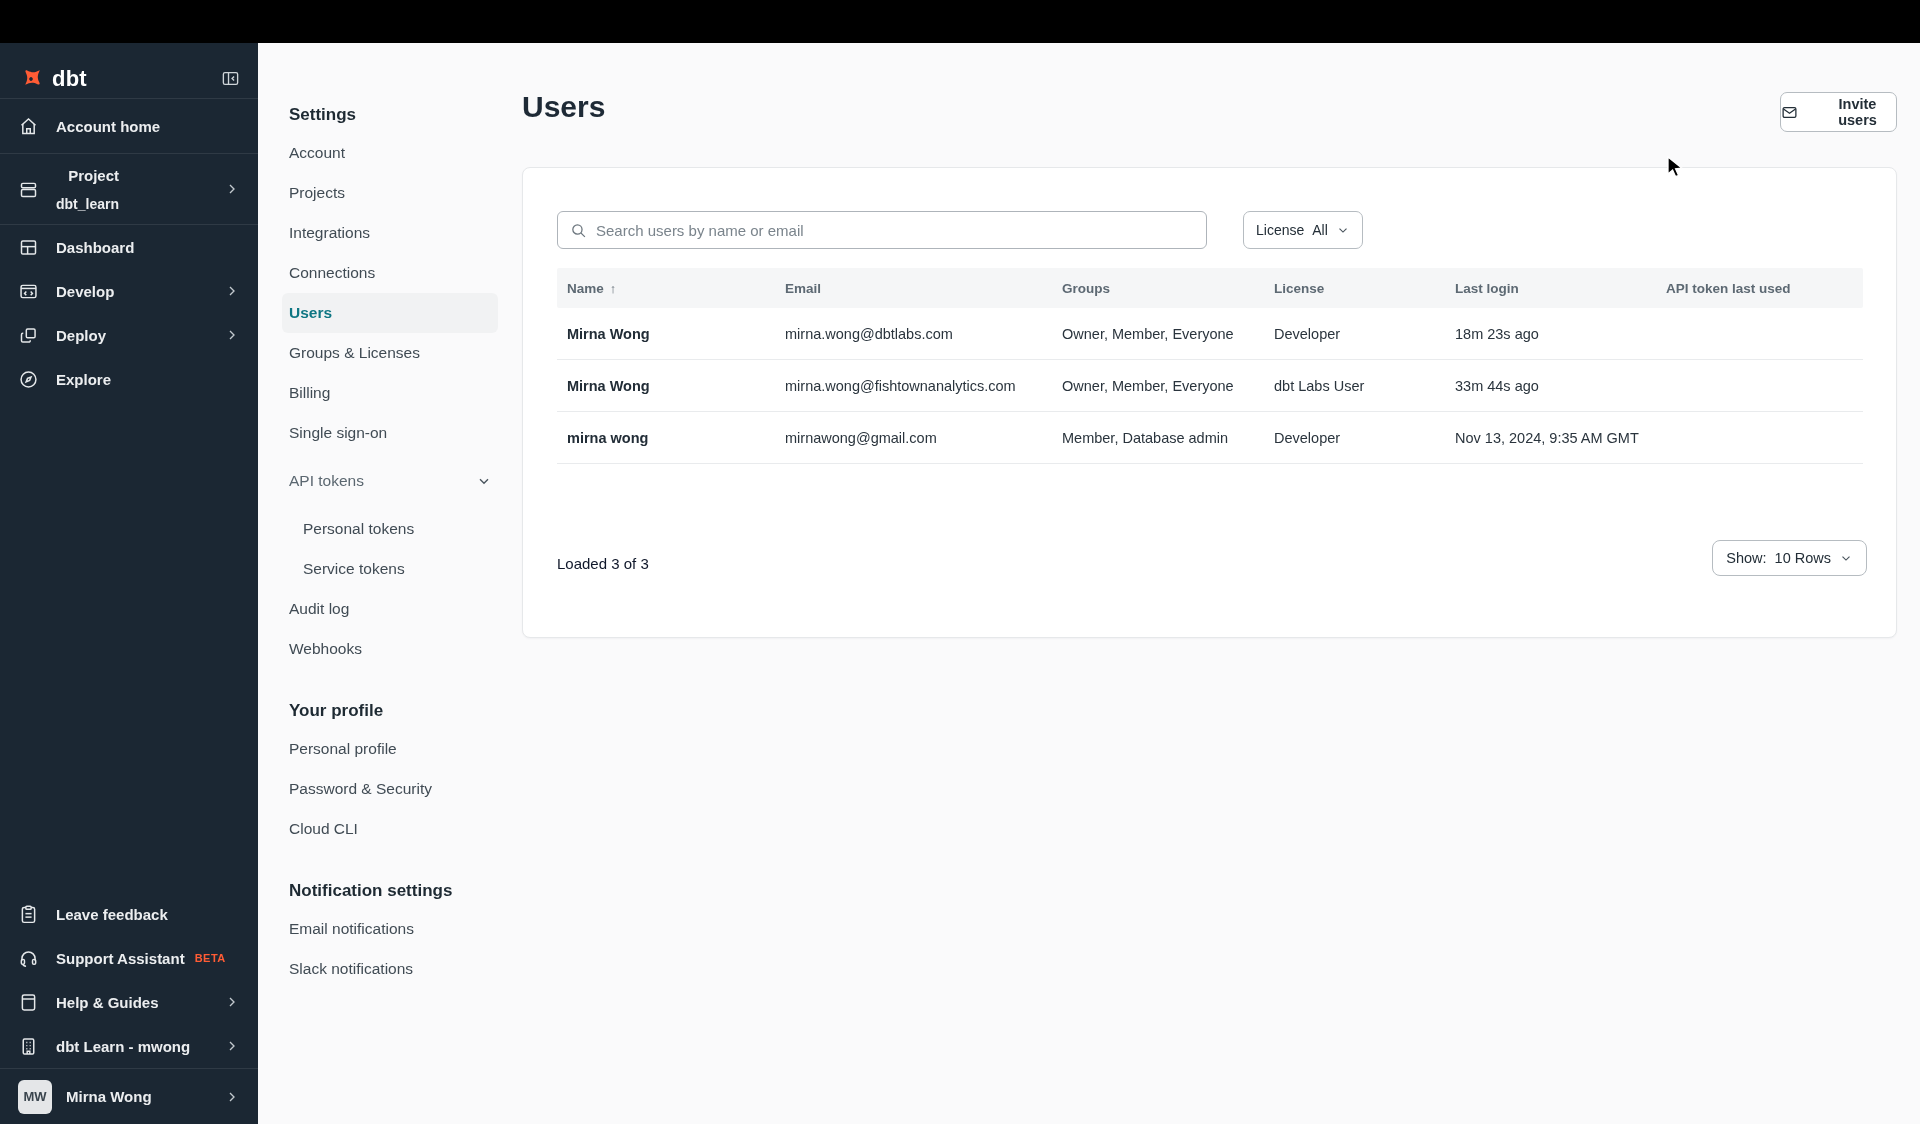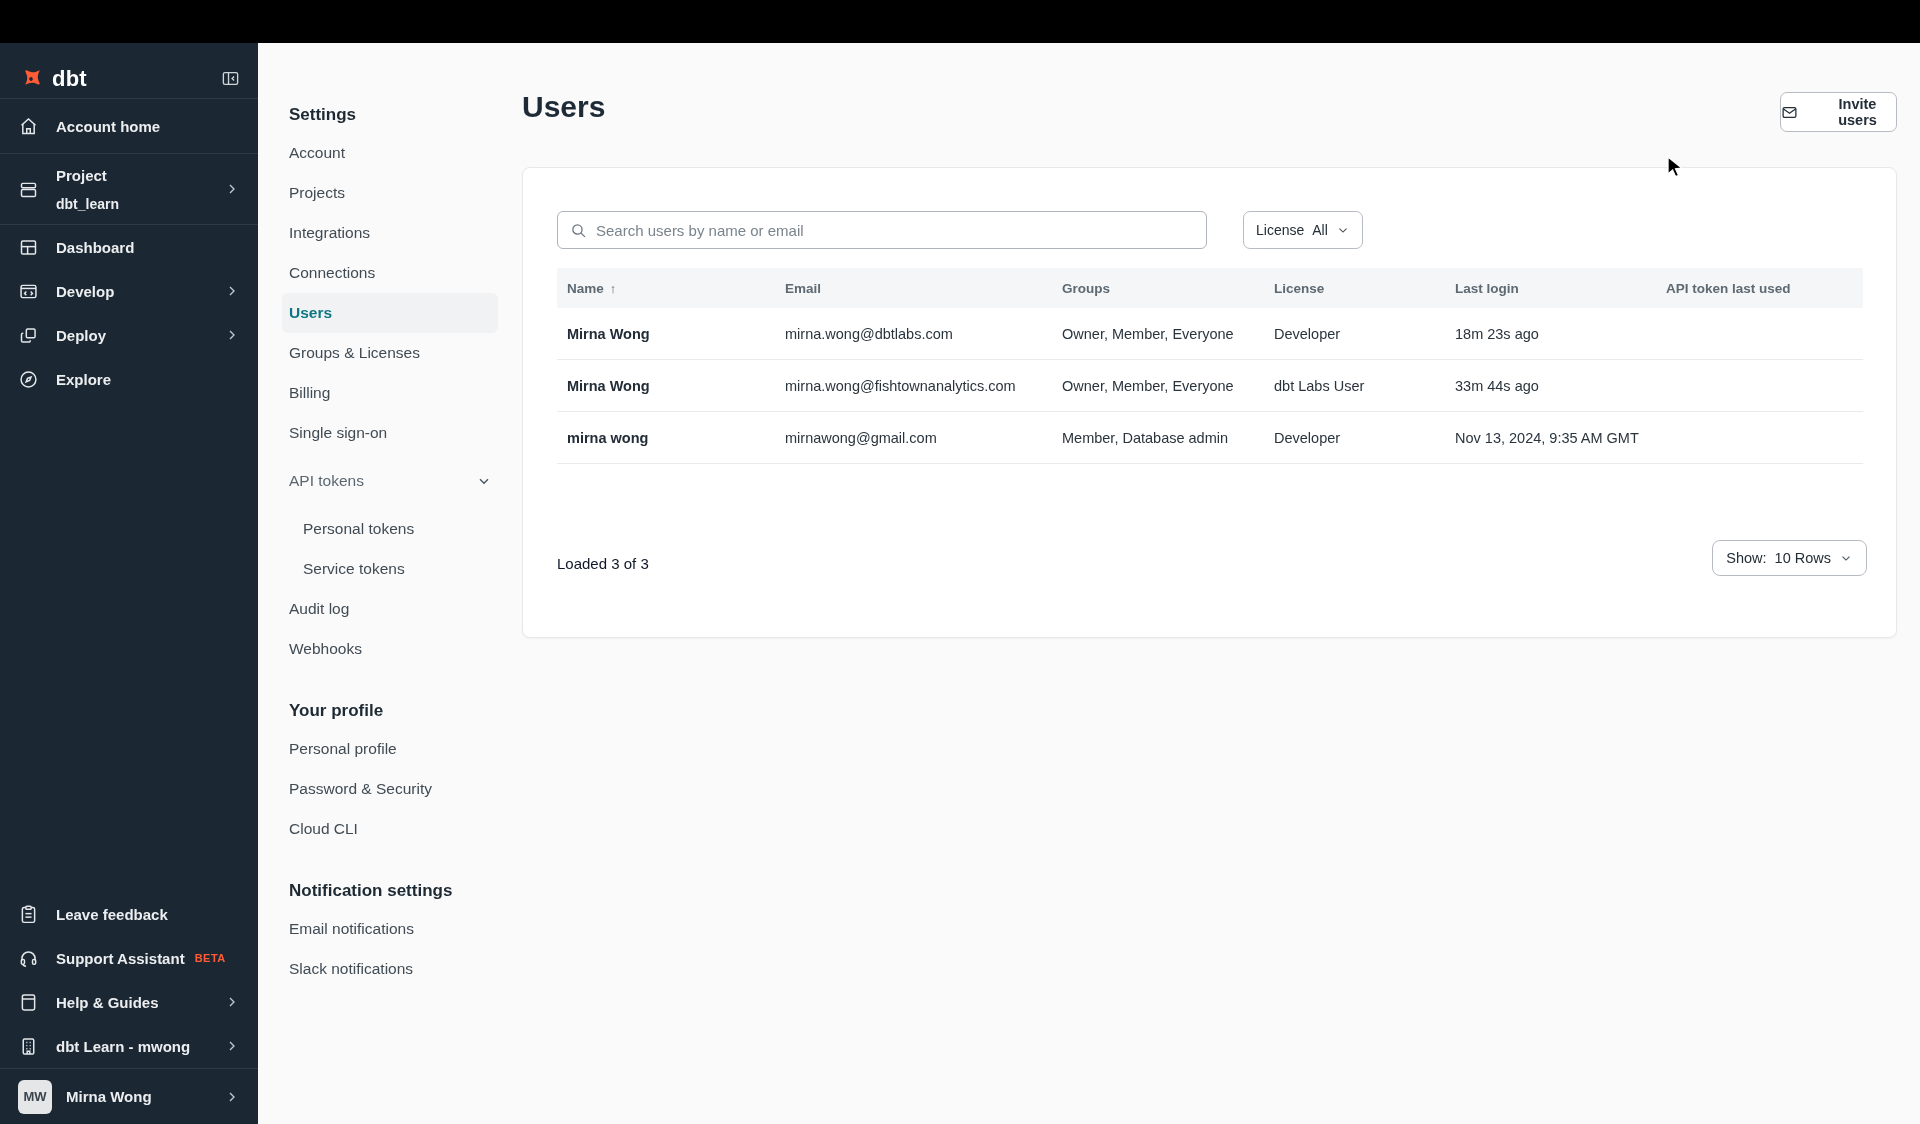--- a/index.html
+++ b/index.html
@@ -9,21 +9,21 @@
   
   .topbar { position:absolute; left:0; top:0; width:1920px; height:43px; background:#000; }
 
   
   .sidebar { position:absolute; left:0; top:43px; width:258px; height:1081px;
              background:#1b2733; color:#eceef0; display:flex; flex-direction:column; }
   .sb-logo-row { height:56px; display:flex; align-items:center; padding:16px 18px 0 18px;
                  border-bottom:1px solid rgba(255,255,255,0.09); }
   .sb-logo-row .brand { font-size:22px; font-weight:700; color:#fff; margin-left:8px; letter-spacing:.2px; }
   .sb-collapse { margin-left:auto; color:#cfd5d9; display:flex; cursor:pointer; }
-  .sb-item { display:flex; align-items:center; padding:0 18px; min-height:44px; cursor:pointer; }
+  .sb-item { display:flex; align-items:center; padding:0 18px; min-height:44px; cursor:pointer;text-align:right; }
   .sb-item .lbl { font-size:15px; font-weight:600; margin-left:16px; color:#eceef0; }
   .sb-item .sub { font-size:14px; font-weight:600; color:#eceef0; }
   .sb-item .chev { margin-left:auto; color:#c2c9ce; display:flex; }
   .sb-div { border-bottom:1px solid rgba(255,255,255,0.09); }
   .sb-row-account { min-height:55px; }
   .sb-row-project { min-height:71px; }
   .sb-icon { width:22px; height:22px; color:#e5e8ea; flex:0 0 22px; display:flex; align-items:center; }
   .sb-spacer { flex:1 1 auto; }
   .beta { font-size:11px; font-weight:700; color:#ff5c35; margin-left:10px; letter-spacing:.5px; }
   .sb-user-row { min-height:56px; border-top:1px solid rgba(255,255,255,0.09); display:flex; align-items:center; padding:0 18px; cursor:pointer; }

